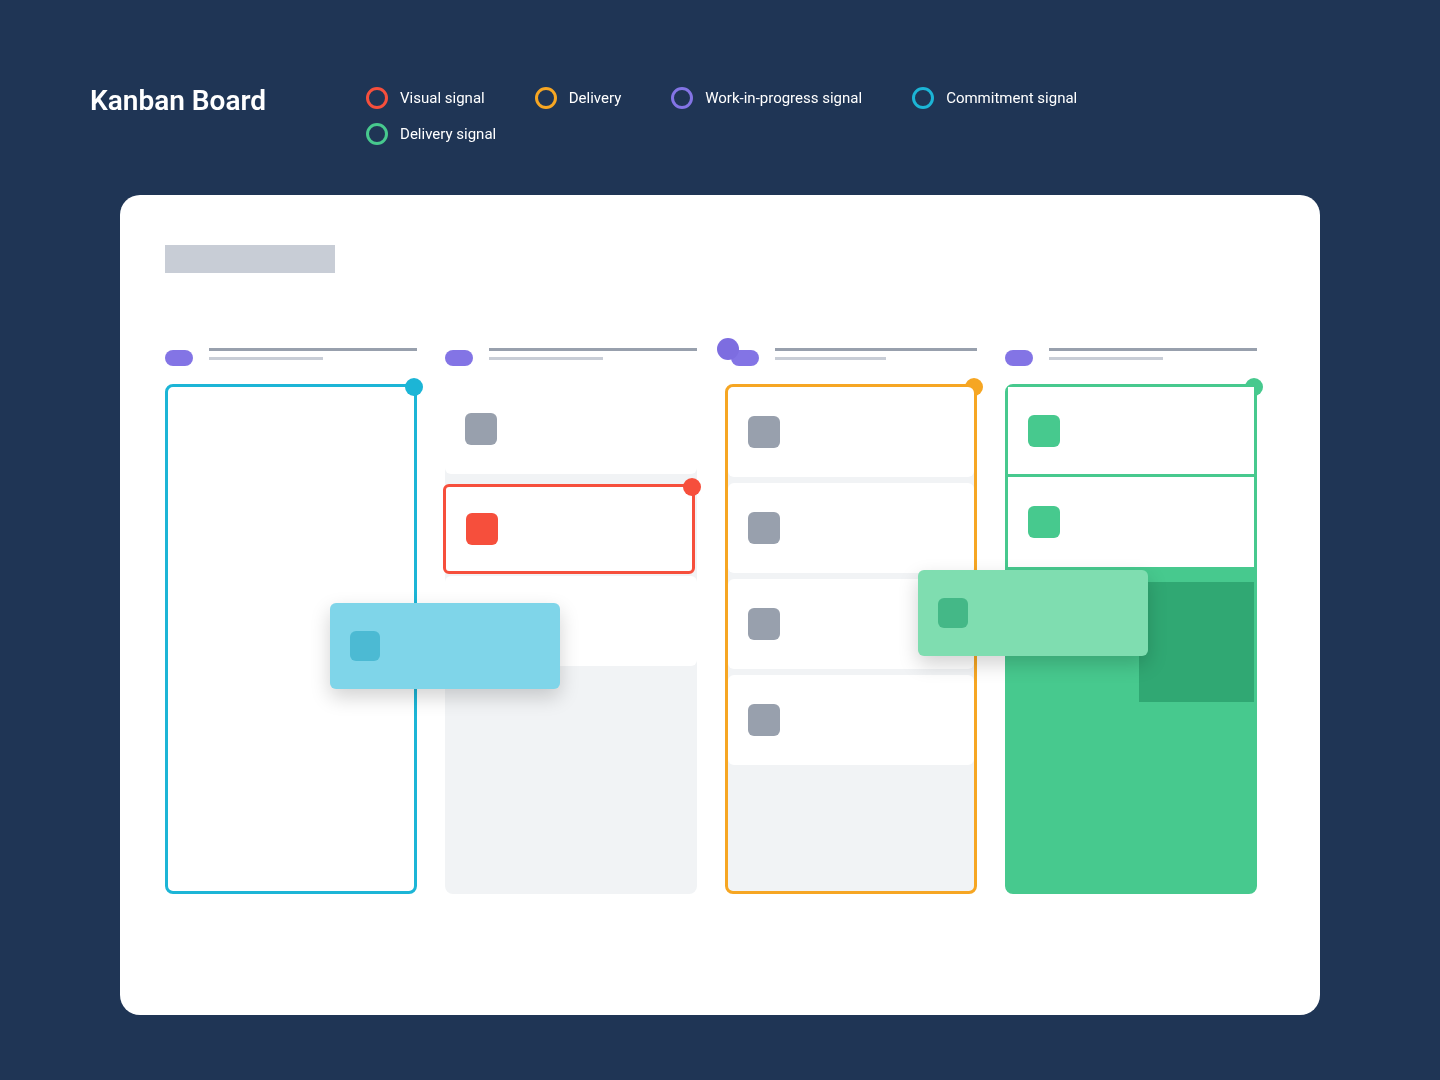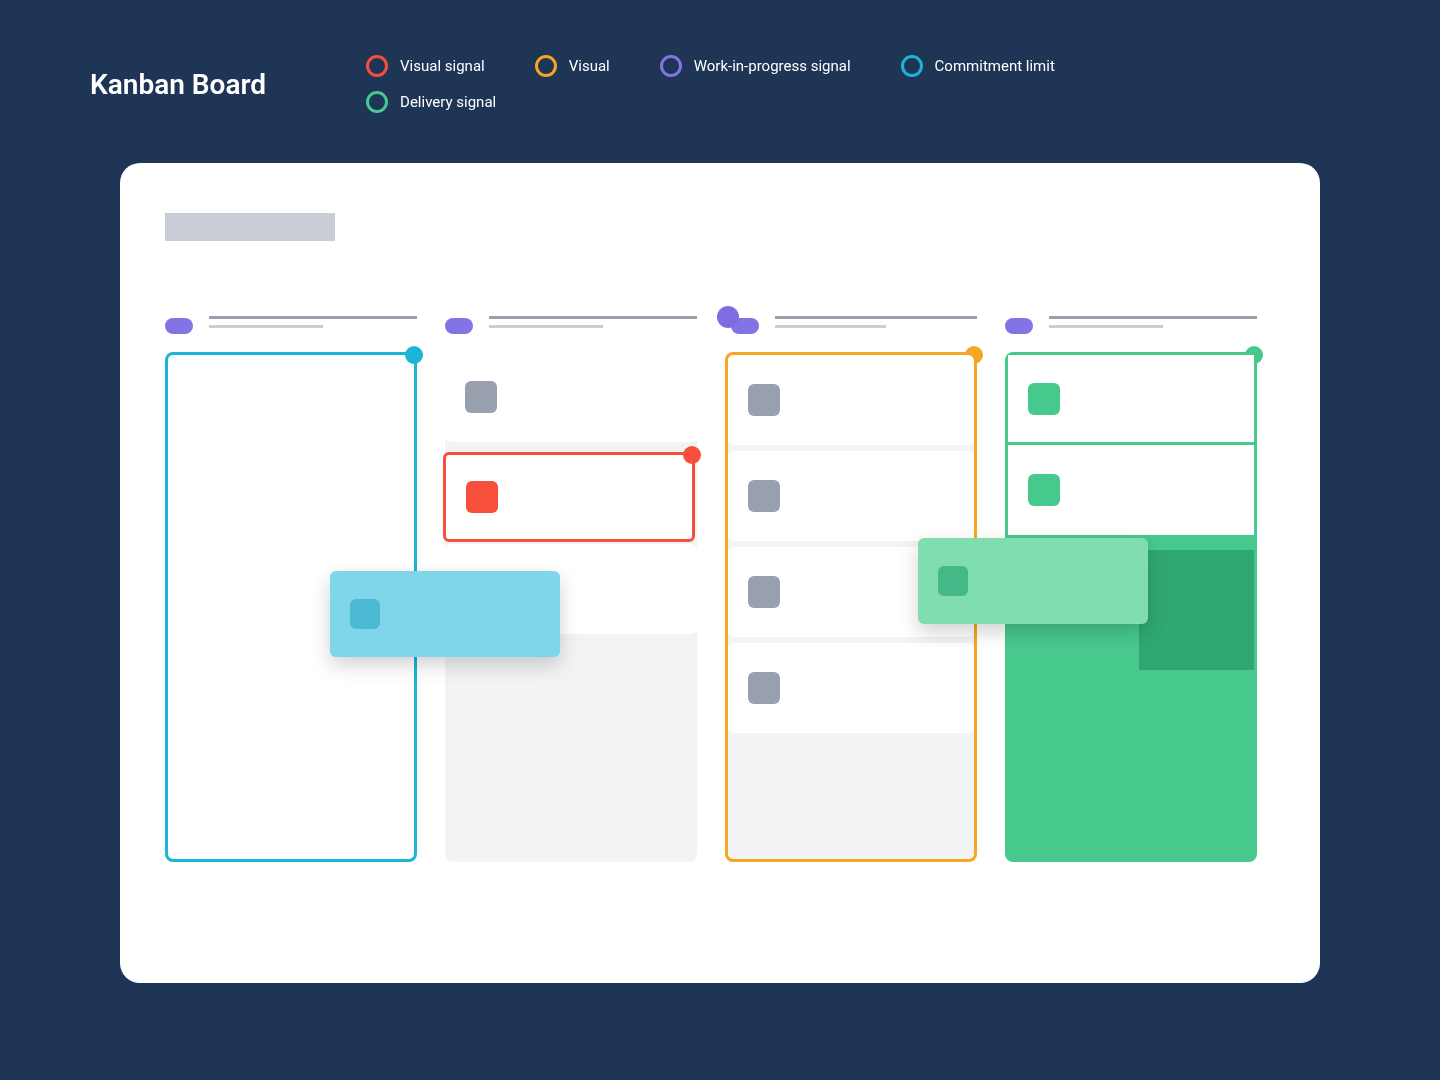--- a/index.html
+++ b/index.html
@@ -5,21 +5,21 @@
 * { box-sizing: border-box; margin: 0; padding: 0; }
 body {
   font-family: -apple-system, BlinkMacSystemFont, "Segoe UI", Roboto, Helvetica, Arial, sans-serif;
   background: #1f3555;
   width: 1440px;
   height: 1080px;
   padding: 55px 90px 0 90px;
 }
 .header-row { display: flex; align-items: center; gap: 60px; margin-bottom: 8px; }
 .title { color: #ffffff; font-size: 28px; font-weight: 600; }
-.legend-block { display: flex; flex-wrap: wrap; column-gap: 50px; row-gap: 14px; align-items: center; max-width: 760px; margin-left: 40px; }
+.legend-block { display: flex; flex-wrap: wrap; column-gap: 50px; row-gap: 14px; align-items: center; max-width: 760px; margin-left: 40px; margin-top: 32px; }
 .legend-item { display: flex; align-items: center; gap: 12px; }
 .legend-circle { width: 22px; height: 22px; border-radius: 50%; border-width: 3px; border-style: solid; }
 .legend-label { color: #ffffff; font-size: 15px; }
 .board-panel {
   background: #ffffff;
   border-radius: 20px;
   width: 1200px;
   height: 820px;
   margin: 50px auto 0 auto;
   padding: 50px 45px 0 45px;
@@ -63,29 +63,29 @@
 
 <div class="header-row">
   <div class="title">Kanban Board</div>
   <div class="legend-block">
     <div class="legend-item">
       <span class="legend-circle" style="border-color:#f64f3c"></span>
       <span class="legend-label">Visual signal</span>
     </div>
     <div class="legend-item">
       <span class="legend-circle" style="border-color:#f6a623"></span>
-      <span class="legend-label">Visual</span>
+      <span class="legend-label">Delivery</span>
     </div>
     <div class="legend-item">
       <span class="legend-circle" style="border-color:#8374e5"></span>
       <span class="legend-label">Work-in-progress signal</span>
     </div>
     <div class="legend-item">
       <span class="legend-circle" style="border-color:#1cb5d6"></span>
-      <span class="legend-label">Commitment limit</span>
+      <span class="legend-label">Commitment signal</span>
     </div>
     <div class="legend-item">
       <span class="legend-circle" style="border-color:#47c98e"></span>
       <span class="legend-label">Delivery signal</span>
     </div>
   </div>
 </div>
 
 <div class="board-panel">
   <div class="title-bar-rect"></div>

